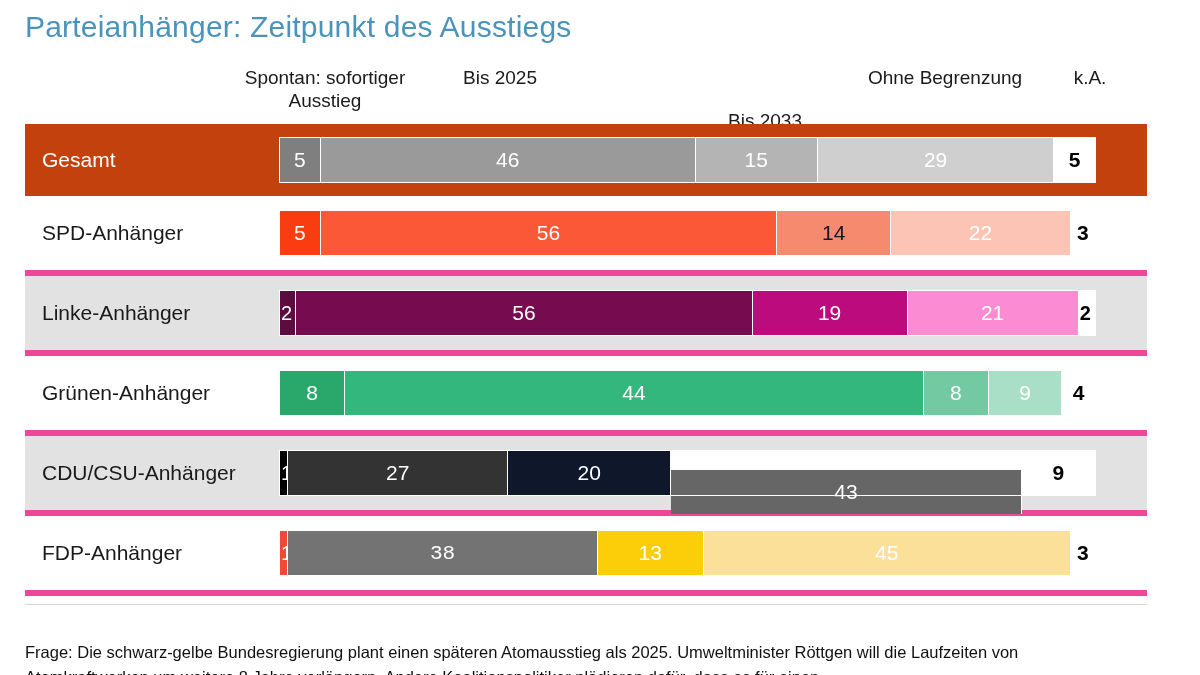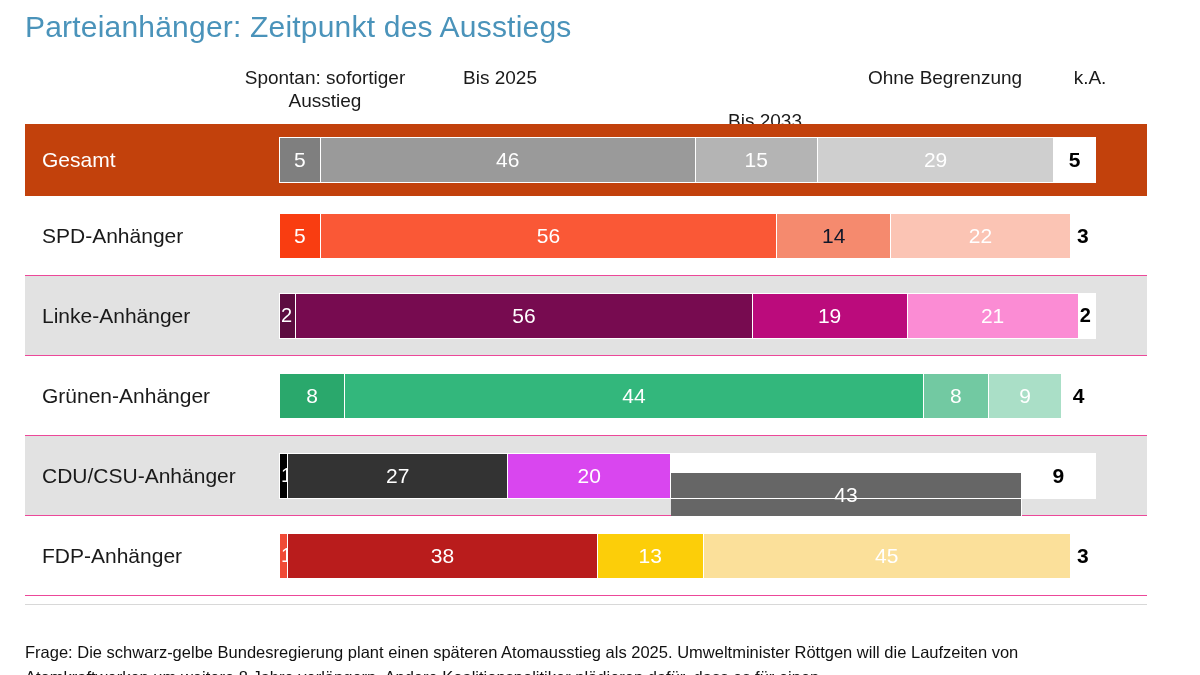--- a/index.html
+++ b/index.html
@@ -48,21 +48,21 @@
     left: 25px;
     top: 124px;
     width: 1122px;
   }
 
   .row {
     position: relative;
     height: 80px;
     display: flex;
     align-items: center;
-    border-bottom: 1px solid #ec4899;
+    border-bottom: 6px solid #ec4899;
   }
   .row.total   { background: #c2410c; height: 72px; border-bottom: none; }
   .row.alt     { background: #e2e2e2; }
   .row.plain   { background: #ffffff; }
 
   .row-label {
     position: absolute;
     left: 17px;
     font-size: 21px;
     color: #1a1a1a;
@@ -172,30 +172,30 @@
         <div class="seg" style="flex: 0 0 8%; background: rgb(114, 201, 162); color: rgb(255, 255, 255);">8</div>
         <div class="seg" style="flex: 0 0 9%; background: rgb(170, 223, 199); color: rgb(255, 255, 255);">9</div>
         <div class="seg ka" style="flex: 0 0 4%; background: rgb(255, 255, 255); color: rgb(0, 0, 0);">4</div>
       </div>
     </div>
     <div class="row alt">
       <div class="row-label">CDU/CSU-Anhänger</div>
       <div class="bar">
         <div class="seg tiny" style="flex: 0 0 1%; background: rgb(0, 0, 0); color: rgb(255, 255, 255);">1</div>
         <div class="seg" style="flex: 0 0 27%; background: rgb(51, 51, 51); color: rgb(255, 255, 255);">27</div>
-        <div class="seg" style="flex: 0 0 20%; background: #d946ef; color: rgb(255, 255, 255);">20</div>
+        <div class="seg" style="flex: 0 0 20%; background: #0f172a; color: rgb(255, 255, 255);">20</div>
         <div class="seg" style="flex: 0 0 43%; background: rgb(102, 102, 102); color: rgb(255, 255, 255); margin-top: 19px;">43</div>
         <div class="seg ka" style="flex: 0 0 9%; background: rgb(255, 255, 255); color: rgb(0, 0, 0);">9</div>
       </div>
     </div>
     <div class="row plain">
       <div class="row-label">FDP-Anhänger</div>
       <div class="bar">
         <div class="seg tiny" style="flex: 0 0 1%; background: rgb(240, 74, 54); color: rgb(255, 255, 255);">1</div>
-        <div class="seg" style="flex: 0 0 38%; background: #b91c1c; color: rgb(255, 255, 255);">38</div>
+        <div class="seg" style="flex: 0 0 38%; background: #737373; color: rgb(255, 255, 255); font-family: Liberation Mono, monospace;">38</div>
         <div class="seg" style="flex: 0 0 13%; background: rgb(252, 206, 9); color: rgb(255, 255, 255);">13</div>
         <div class="seg" style="flex: 0 0 45%; background: rgb(251, 224, 154); color: rgb(255, 255, 255);">45</div>
         <div class="seg ka" style="flex: 0 0 3%; background: rgb(255, 255, 255); color: rgb(0, 0, 0);">3</div>
       </div>
     </div>
   </div>
 
 <div class="bottom-rule"></div>
 
 <div class="footnote">Frage: Die schwarz-gelbe Bundesregierung plant einen späteren Atomausstieg als 2025. Umweltminister Röttgen will die Laufzeiten von Atomkraftwerken um weitere 8 Jahre verlängern. Andere Koalitionspolitiker plädieren dafür, dass es für einen</div>

